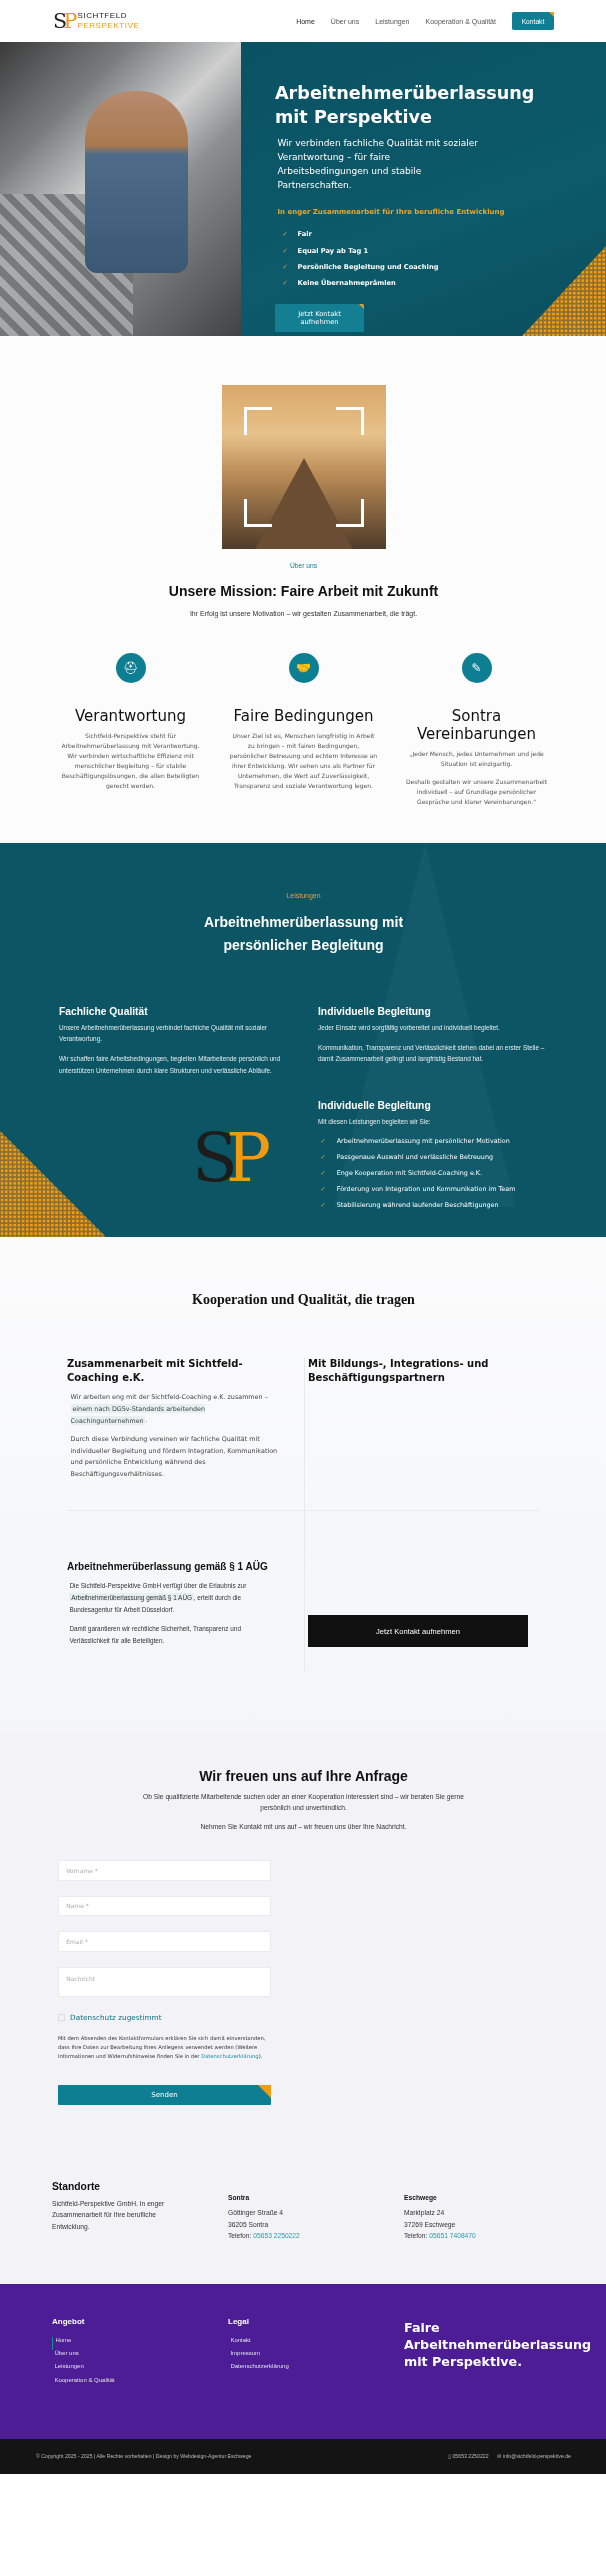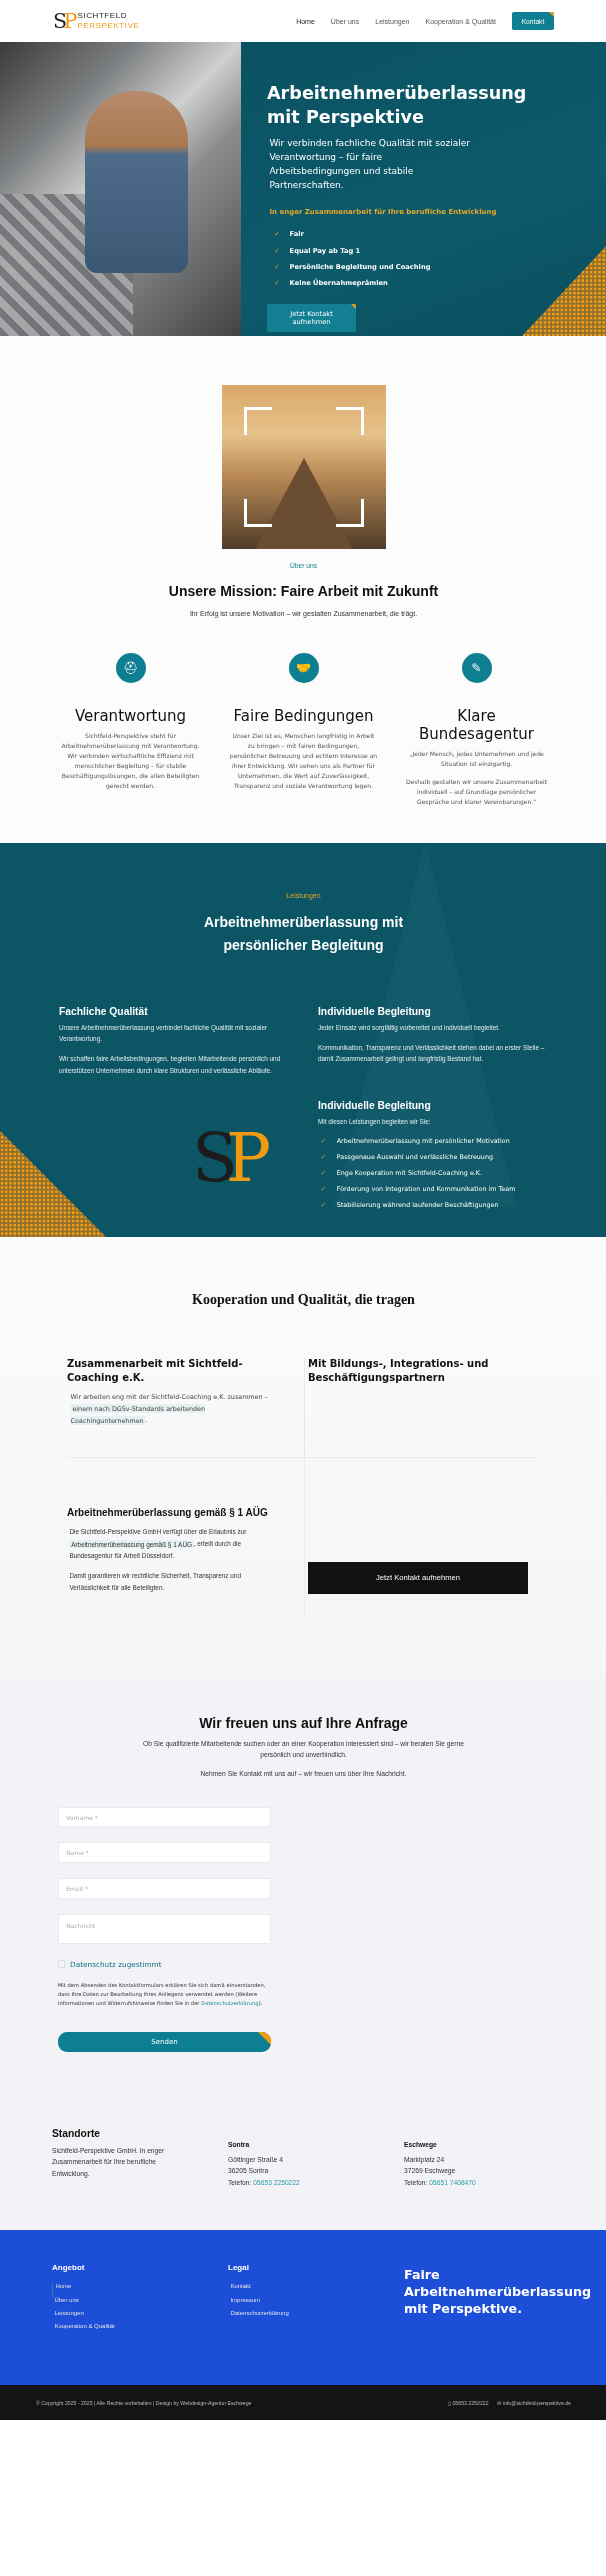--- a/index.html
+++ b/index.html
@@ -15,21 +15,21 @@
 .nav{display:flex;align-items:center;gap:16px;font-family:"Liberation Sans",sans-serif;font-size:7px;color:#555}
 .nav .active{color:#222;position:relative}
 .nav .active:after{content:"";position:absolute;left:-1.2px;right:-1.2px;top:27px;height:1.8px;background:#e0a020}
 .btn-kontakt{background:#0e7f93;color:#fff;padding:5.5px 9.7px;border-radius:1.8px;position:relative;overflow:hidden;font-size:6.7px}
 .corner:after{content:"";position:absolute;right:0;top:0;border-style:solid;border-width:0 5.5px 5.5px 0;border-color:transparent #f39c12 transparent transparent}
 
 .hero{display:flex;height:294px;position:relative}
 .hero-img{width:241px;height:294px;background:linear-gradient(135deg,#3b3b3b 0%,#7b7e80 25%,#cfcfcf 45%,#8b8d8f 60%,#404244 100%);position:relative;overflow:hidden}
 .hero-img .person{position:absolute;left:85px;top:49px;width:103px;height:182px;border-radius:49px 49px 12px 12px;background:linear-gradient(180deg,#b98a6e 0%,#a8794f 30%,#4e6c8a 35%,#3a5774 100%)}
 .hero-img .machine{position:absolute;left:0;top:152px;width:133px;height:143px;background:repeating-linear-gradient(45deg,#6f7174 0 7.3px,#a5a7a9 7.3px 14.6px);opacity:.9}
-.hero-right{flex:1;background:linear-gradient(160deg,#0a5263 0%,#0c5a6a 60%,#0a4e5e 100%);color:#fff;padding:39px 0 0 26px;position:relative;overflow:hidden}
+.hero-right{flex:1;background:linear-gradient(160deg,#0a5263 0%,#0c5a6a 60%,#0a4e5e 100%);color:#fff;padding:39px 0 0 34px;position:relative;overflow:hidden}
 .hero-title{font-size:17.6px;font-weight:600;line-height:24px;margin-bottom:7.3px}
 .hero-sub{font-size:9px;line-height:14px;width:206px;margin-left:2.4px;margin-bottom:16px}
 .hero-kicker{color:#e8a72a;font-size:7px;font-weight:bold;margin-left:2.4px;margin-bottom:9.7px}
 .check-list{list-style:none;margin-left:7.3px}
 .check-list li{display:flex;align-items:center;gap:9.7px;font-size:6.7px;font-weight:bold;height:16.4px}
 .check{color:#f0a325;font-weight:bold}
 .hero-btn{display:inline-block;margin-top:12px;background:#147f93;color:#fff;font-size:6.7px;padding:6px 11px;border-radius:1.8px;position:relative;overflow:hidden;width:89px;text-align:center}
 .dots{position:absolute;background-image:radial-gradient(circle,#f39c12 1.4px,transparent 1.6px);background-size:4.2px 4.2px;background-color:#8d7030}
 .hero-dots{right:0;bottom:0;width:85px;height:91px;clip-path:polygon(100% 0,100% 100%,0 100%)}
 
@@ -90,30 +90,30 @@
 .hours .row{display:flex;height:11.5px}
 .hours .day{width:109px}
 .portrait{width:126px;height:126px;margin-top:49px;margin-left:0;position:relative;background:linear-gradient(90deg,#8d7a5e 0%,#d9d3c5 35%,#efece5 60%,#6a3b1d 90%);border:none}
 .portrait .man{position:absolute;left:35px;top:12px;width:67px;height:114px;border-radius:24px 24px 0 0;background:linear-gradient(180deg,#c59074 0%,#c59074 22%,#f2f2f2 23%,#f2f2f2 92%,#6b84a0 93%)}
 .form-field{background:#fff;border:0.6px solid #eaeaee;border-radius:1.8px;height:20.6px;width:100%;padding:0 7.3px;font-size:6px;color:#aaa;display:flex;align-items:center;margin-bottom:15px;font-family:"DejaVu Sans",sans-serif}
 .form-field.ta{height:30px;align-items:flex-start;padding-top:7.3px}
 .consent{display:flex;align-items:center;gap:4.9px;margin-top:16px;font-size:7.3px;color:#0e7080}
 .consent .box{width:7.3px;height:7.3px;border:0.6px solid #dcdde2;background:#f3f3f7}
 .legal{font-size:5.2px;color:#333;line-height:9px;margin-top:12px}
 .legal a{color:#1a8a9a}
-.send-btn{background:#0e7f93;color:#fff;height:20px;border-radius:9px;display:flex;align-items:center;justify-content:center;font-size:7px;margin-top:24px;position:relative;overflow:hidden}
+.send-btn{background:#0e7f93;color:#fff;height:20px;border-radius:1px;display:flex;align-items:center;justify-content:center;font-size:7px;margin-top:24px;position:relative;overflow:hidden}
 .send-btn.corner:after{border-width:0 13.3px 13.3px 0}
 
 .locs{background:#f3f3f7;padding:15px 52px 42px;display:grid;grid-template-columns:176px 176px 1fr;font-family:"Liberation Sans",sans-serif}
 .loc-h{font-size:10.3px;color:#111}
 .loc-h2{font-size:6.7px;font-weight:bold;margin-top:7.3px;color:#111}
 .loc-p{font-size:6.7px;line-height:11.5px;color:#333;margin-top:6px}
 .loc-p .ph{color:#2a9aa8}
 
-.footer{background:#1d4ed8;color:#fff;padding:33px 52px 0;height:155px;display:grid;grid-template-columns:176px 176px 1fr;font-family:"Liberation Sans",sans-serif}
+.footer{background:#4c1d95;color:#fff;padding:33px 52px 0;height:155px;display:grid;grid-template-columns:176px 176px 1fr;font-family:"Liberation Sans",sans-serif}
 .fh{font-size:8px}
 .flist{list-style:none;margin-top:11px}
 .flist li{font-size:6px;color:#e0e2e6;height:13.3px;padding-left:2.4px}
 .flist li.cur{border-left:0.6px solid #1a8a9a}
 .f-tag{font-size:12.7px;line-height:17px;font-family:"DejaVu Sans",sans-serif;font-weight:600;margin-top:2.4px}
 .bottombar{background:#141414;height:35px;color:#bbb;font-size:5.2px;display:flex;align-items:center;justify-content:space-between;padding:0 36px;font-family:"Liberation Sans",sans-serif}
 .bottombar .r{display:flex;gap:8.5px;align-items:center}
 </style>
 </head>
 <body>
@@ -188,21 +188,21 @@
     </div>
     <div class="feature">
       <div class="f-icon">🤝</div>
       <h3 class="f-title">Faire Bedingungen</h3>
       <div class="f-text">
           <p>Unser Ziel ist es, Menschen langfristig in Arbeit zu bringen – mit fairen Bedingungen, persönlicher Betreuung und echtem Interesse an ihrer Entwicklung. Wir sehen uns als Partner für Unternehmen, die Wert auf Zuverlässigkeit, Transparenz und soziale Verantwortung legen.</p>
         </div>
     </div>
     <div class="feature">
       <div class="f-icon">✎</div>
-      <h3 class="f-title">Klare Bundesagentur</h3>
+      <h3 class="f-title">Sontra Vereinbarungen</h3>
       <div class="f-text">
           <p>„Jeder Mensch, jedes Unternehmen und jede Situation ist einzigartig.</p>
           <p>Deshalb gestalten wir unsere Zusammenarbeit individuell – auf Grundlage persönlicher Gespräche und klarer Vereinbarungen."</p>
         </div>
     </div>
   </div>
 </section>
 
 <section class="leist">
   <div class="tri"></div>
@@ -247,20 +247,21 @@
   </div>
   <div class="dots leist-dots"></div>
 </section>
 
 <section class="koop">
   <h2 class="koop-title">Kooperation und Qualität, die tragen</h2>
   <div class="koop-grid">
     <div class="koop-cell">
       <h3 class="k-h">Zusammenarbeit mit Sichtfeld-Coaching e.K.</h3>
       <p class="k-p"><span>Wir arbeiten eng mit der Sichtfeld-Coaching e.K. zusammen – </span><span class="hl">einem nach DGSv-Standards arbeitenden Coachingunternehmen</span><span>.</span></p>
+      <p class="k-p">Durch diese Verbindung vereinen wir fachliche Qualität mit individueller Begleitung und fördern Integration, Kommunikation und persönliche Entwicklung während des Beschäftigungsverhältnisses.</p>
     </div>
     <div class="koop-cell right">
       <h3 class="k-h">Mit Bildungs-, Integrations- und Beschäftigungspartnern</h3>
     </div>
     <div class="koop-divider"></div>
     <div class="koop-cell">
       <h3 class="k2-h">Arbeitnehmerüberlassung gemäß § 1 AÜG</h3>
       <p class="k2-p"><span>Die Sichtfeld-Perspektive GmbH verfügt über die Erlaubnis zur </span><span class="hl">Arbeitnehmerüberlassung gemäß § 1 AÜG</span><span>, erteilt durch die Bundesagentur für Arbeit Düsseldorf.</span></p>
       <p class="k2-p">Damit garantieren wir rechtliche Sicherheit, Transparenz und Verlässlichkeit für alle Beteiligten.</p>
     </div>

